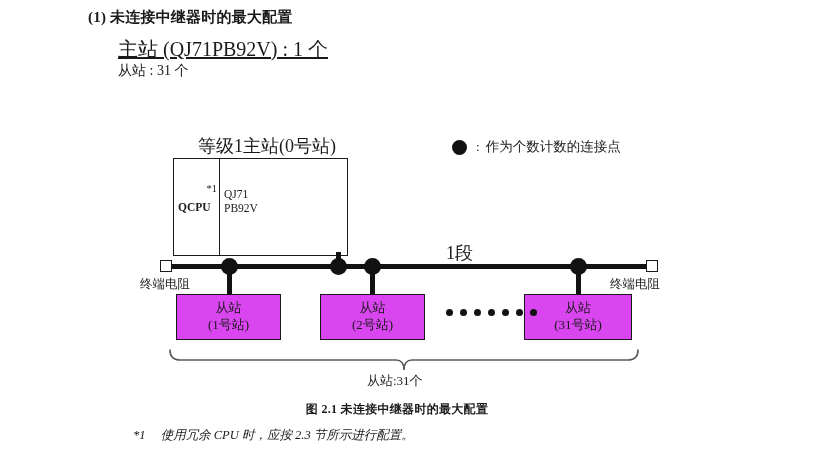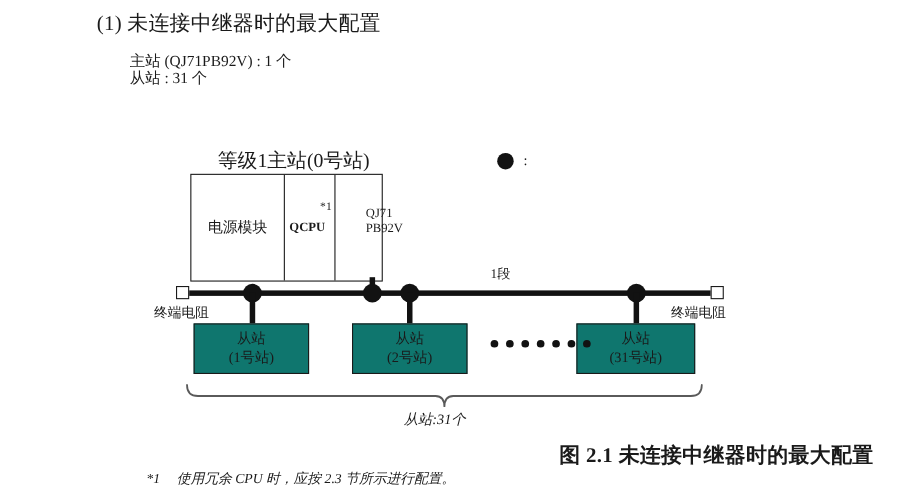--- a/index.html
+++ b/index.html
@@ -13,29 +13,30 @@
     position: relative;
     font-family: "Liberation Serif", "DejaVu Serif", serif;
     color: #1a1a1a;
     overflow: hidden;
   }
   .abs { position: absolute; }
 
   
   #heading-title {
     left: 88px; top: 8px;
-    font-size: 19px;
-    font-weight: normal;
+    font-size: 15px;
+    font-weight: bold;
     letter-spacing: 0.2px;
     white-space: nowrap;
   }
   #spec-master {
-    left: 118px; top: 47px;
-    font-size: 14px;
-    white-space: nowrap;
+    left: 118px; top: 36px;
+    font-size: 20px;
+    white-space: nowrap;
+    text-decoration: underline;
   }
   #spec-slave {
     left: 118px; top: 62px;
     font-size: 14px;
     white-space: nowrap;
   }
 
   
   #legend {
     left: 452px; top: 138px;
@@ -102,32 +103,31 @@
     width: 43px;
     font-size: 11.5px;
     justify-content: flex-start;
     align-items: flex-start;
   }
   #slot-pb .pb-text {
     position: absolute;
     left: 4px; top: 28px;
     line-height: 1.25;
     white-space: nowrap;
-    margin-left: 24px;
   }
 
   
   #bus-line {
     left: 163px; top: 264px;
     width: 492px; height: 5px;
     background: #121212;
   }
   #segment-label {
     left: 446px; top: 241px;
-    font-size: 12px;
+    font-size: 18px;
     white-space: nowrap;
   }
   .term-res {
     width: 12px; height: 12px;
     border: 1.4px solid #1a1a1a;
     background: #ffffff;
     box-sizing: border-box;
   }
   #term-left  { left: 160px; top: 260px; }
   #term-right { left: 646px; top: 260px; }
@@ -151,21 +151,21 @@
     background: #121212;
     top: 252px;
     height: 16px;
   }
 
   
   .slave-box {
     height: 46px;
     border: 1.3px solid #1a1a1a;
     box-sizing: border-box;
-    background: #0f766e;
+    background: #d946ef;
     top: 294px;
     display: flex;
     flex-direction: column;
     align-items: center;
     justify-content: center;
     font-size: 13px;
     line-height: 1.3;
   }
   #slave-1  { left: 176px; width: 105px; }
   #slave-2  { left: 320px; width: 105px; }
@@ -186,29 +186,28 @@
 
   
   #brace {
     left: 168px; top: 348px;
     width: 472px; height: 24px;
   }
   #brace-label {
     left: 367px; top: 372px;
     font-size: 13px;
     white-space: nowrap;
-    font-style: italic;
   }
 
   
   #figure-caption {
     left: 0; top: 401px;
     width: 794px;
-    text-align: right;
-    font-size: 19px;
+    text-align: center;
+    font-size: 12px;
     font-weight: bold;
     letter-spacing: 0.3px;
   }
   #footnote {
     left: 133px; top: 427px;
     font-size: 12.5px;
     white-space: nowrap;
     font-style: italic;
   }
   #footnote .fn-mark { margin-right: 12px; }
@@ -216,28 +215,26 @@
 </head>
 <body>
 
 <div class="abs" id="heading-title">(1) 未连接中继器时的最大配置</div>
 <div class="abs" id="spec-master">主站 (QJ71PB92V) : 1 个</div>
 <div class="abs" id="spec-slave">从站 : 31 个</div>
 
 <div class="abs" id="legend">
   <span class="legend-dot"></span>
   <span class="legend-colon">:</span>
+  <span class="legend-text">作为个数计数的连接点</span>
 </div>
 
 <div class="abs" id="master-label">等级1主站(0号站)</div>
 
 <div class="abs" id="master-rack">
-  <div class="slot" id="slot-power">
-    <span>电源模块</span>
-  </div>
   <div class="slot" id="slot-cpu">
     <span class="cpu-text">QCPU</span>
     <span class="cpu-note">*1</span>
   </div>
   <div class="slot" id="slot-pb">
     <span class="pb-text"><span>QJ71</span><br><span>PB92V</span></span>
   </div>
 </div>
 
 <div class="abs drop-up" style="left:336px;"></div>

